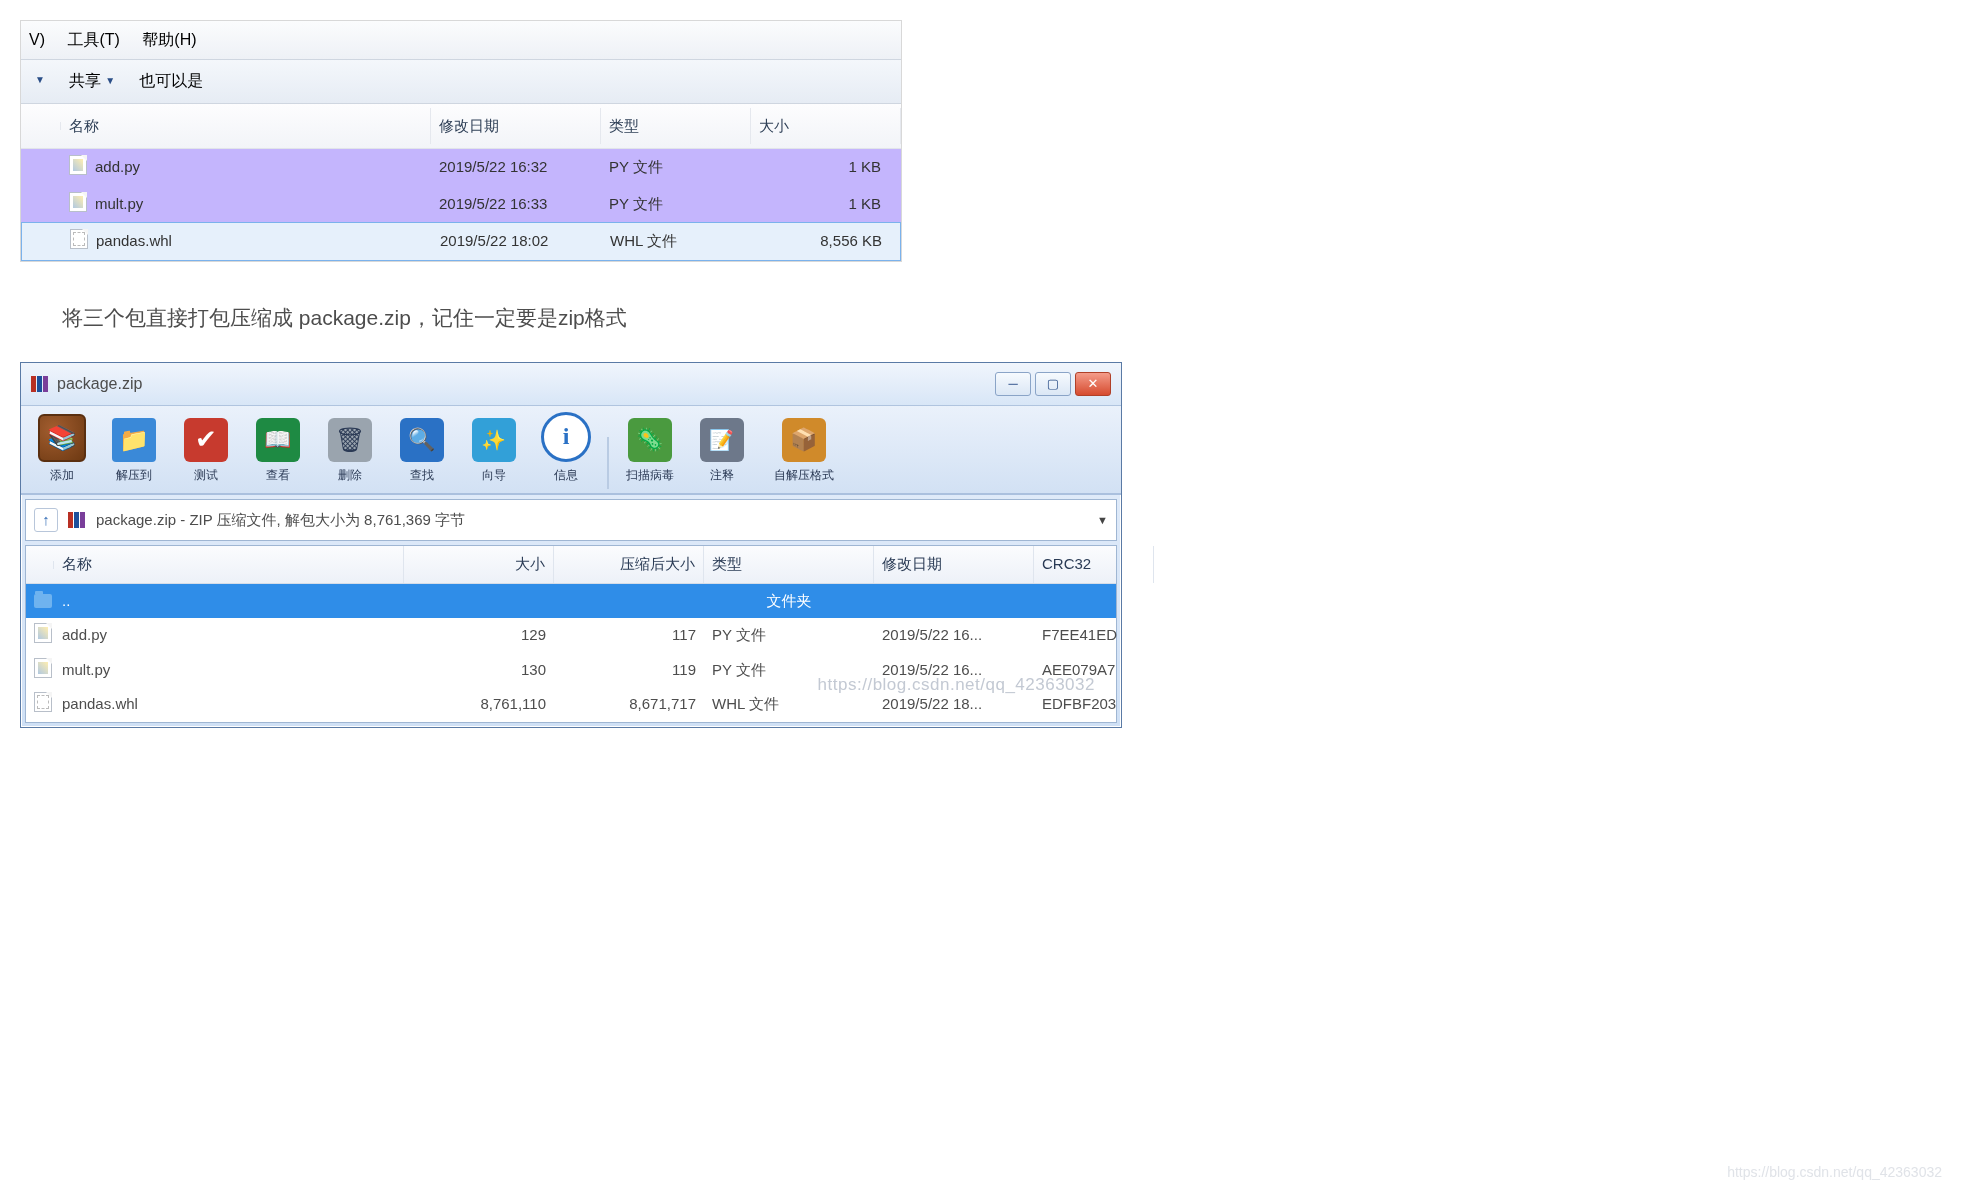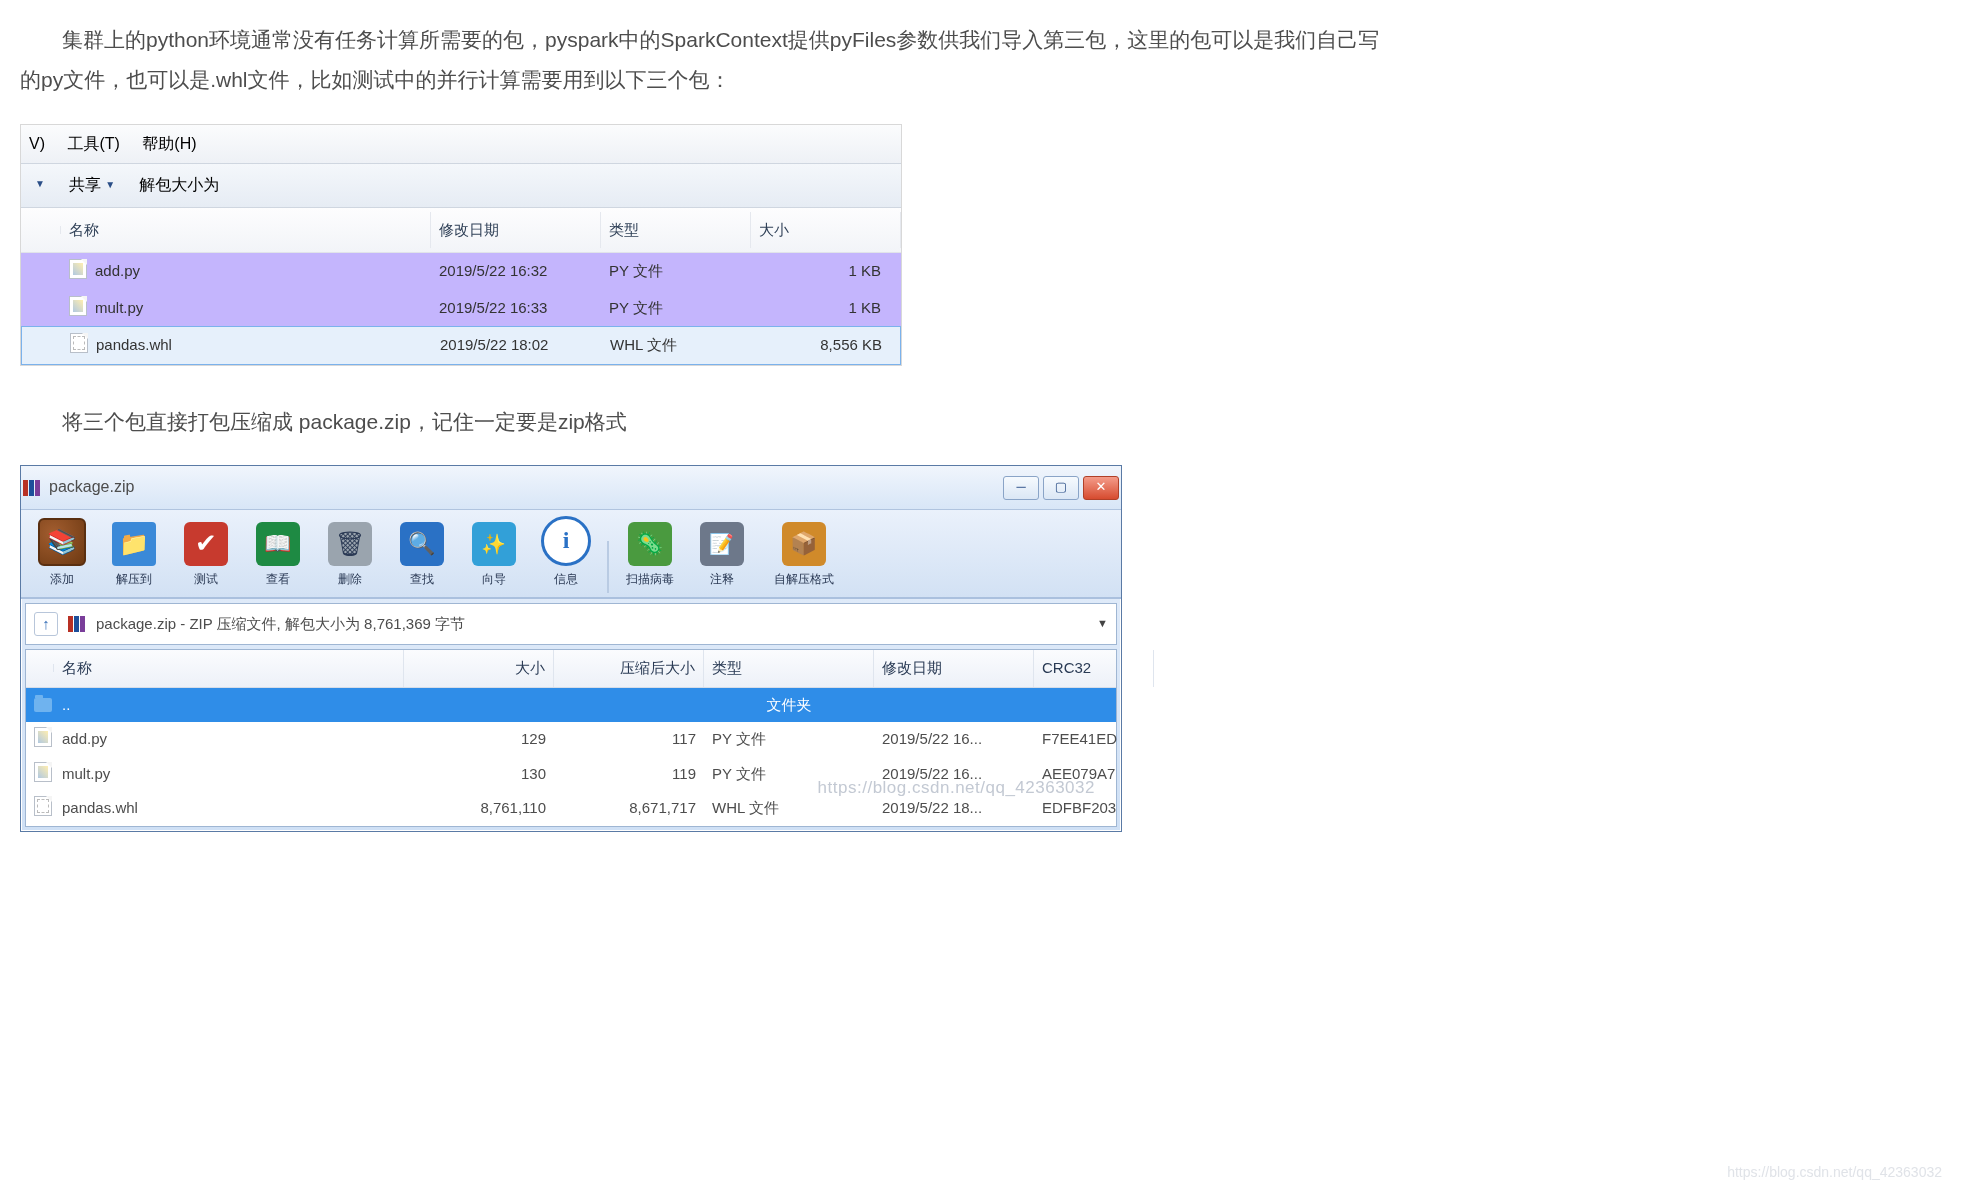--- a/index.html
+++ b/index.html
@@ -67,21 +67,21 @@
   .winrar {
     width: 1100px;
     border: 1px solid #5a7aa5;
     background: linear-gradient(#e8f0fb,#cfe0f5);
     font-size: 16px;
     box-shadow: 0 0 0 1px #fff inset;
     position: relative;
   }
   .wr-title {
     background: linear-gradient(#f0f5fc,#d8e6f7);
-    padding: 6px 2px;
+    padding: 6px 10px;
     display:flex;align-items:center;justify-content:space-between;
     border-bottom:1px solid #b0c4df;
     gap: 16px;
   }
   .wr-title .left { display:flex;align-items:center;gap:8px;}
   .wr-books {
     display:inline-block;width:18px;height:16px;position:relative;
   }
   .wr-books::before{content:"";position:absolute;left:0;top:0;width:5px;height:16px;background:#b83024;}
   .wr-books::after{content:"";position:absolute;left:6px;top:0;width:5px;height:16px;background:#1d4f9a;box-shadow:6px 0 0 #7a3e9a;}
@@ -156,34 +156,33 @@
     letter-spacing:.5px;pointer-events:none;user-select:none;
   }
   .blog-mark{
     position:fixed;right:20px;bottom:6px;color:#e0e3e8;font-size:14px;
   }
 </style>
 </head>
 <body>
 
 <div class="article">
-  <p class="para">集群上的python环境通常没有任务计算所需要的包，pyspark中的SparkContext提供pyFiles参数供我们导入第三包，这里的包可以是我们自己写的py文件，也可以是.whl文件，比如测试中的并行计算需要用到以下三个包：</p>
 
   <div class="explorer">
     <div class="exp-menubar">
       <span>V)</span>
       <span>工具(T)</span>
       <span>帮助(H)</span>
     </div>
     <div class="exp-toolbar">
       <span class="drop">▼</span>
       <span>
         <span>共享</span> <span class="drop">▼</span>
       </span>
-      <span>解包大小为</span>
+      <span>也可以是</span>
     </div>
     <div class="exp-list">
       <div class="hdr-row">
         <div></div>
         <div>名称</div>
         <div>修改日期</div>
         <div>类型</div>
         <div>大小</div>
       </div>
       <div id="exp-rows">

